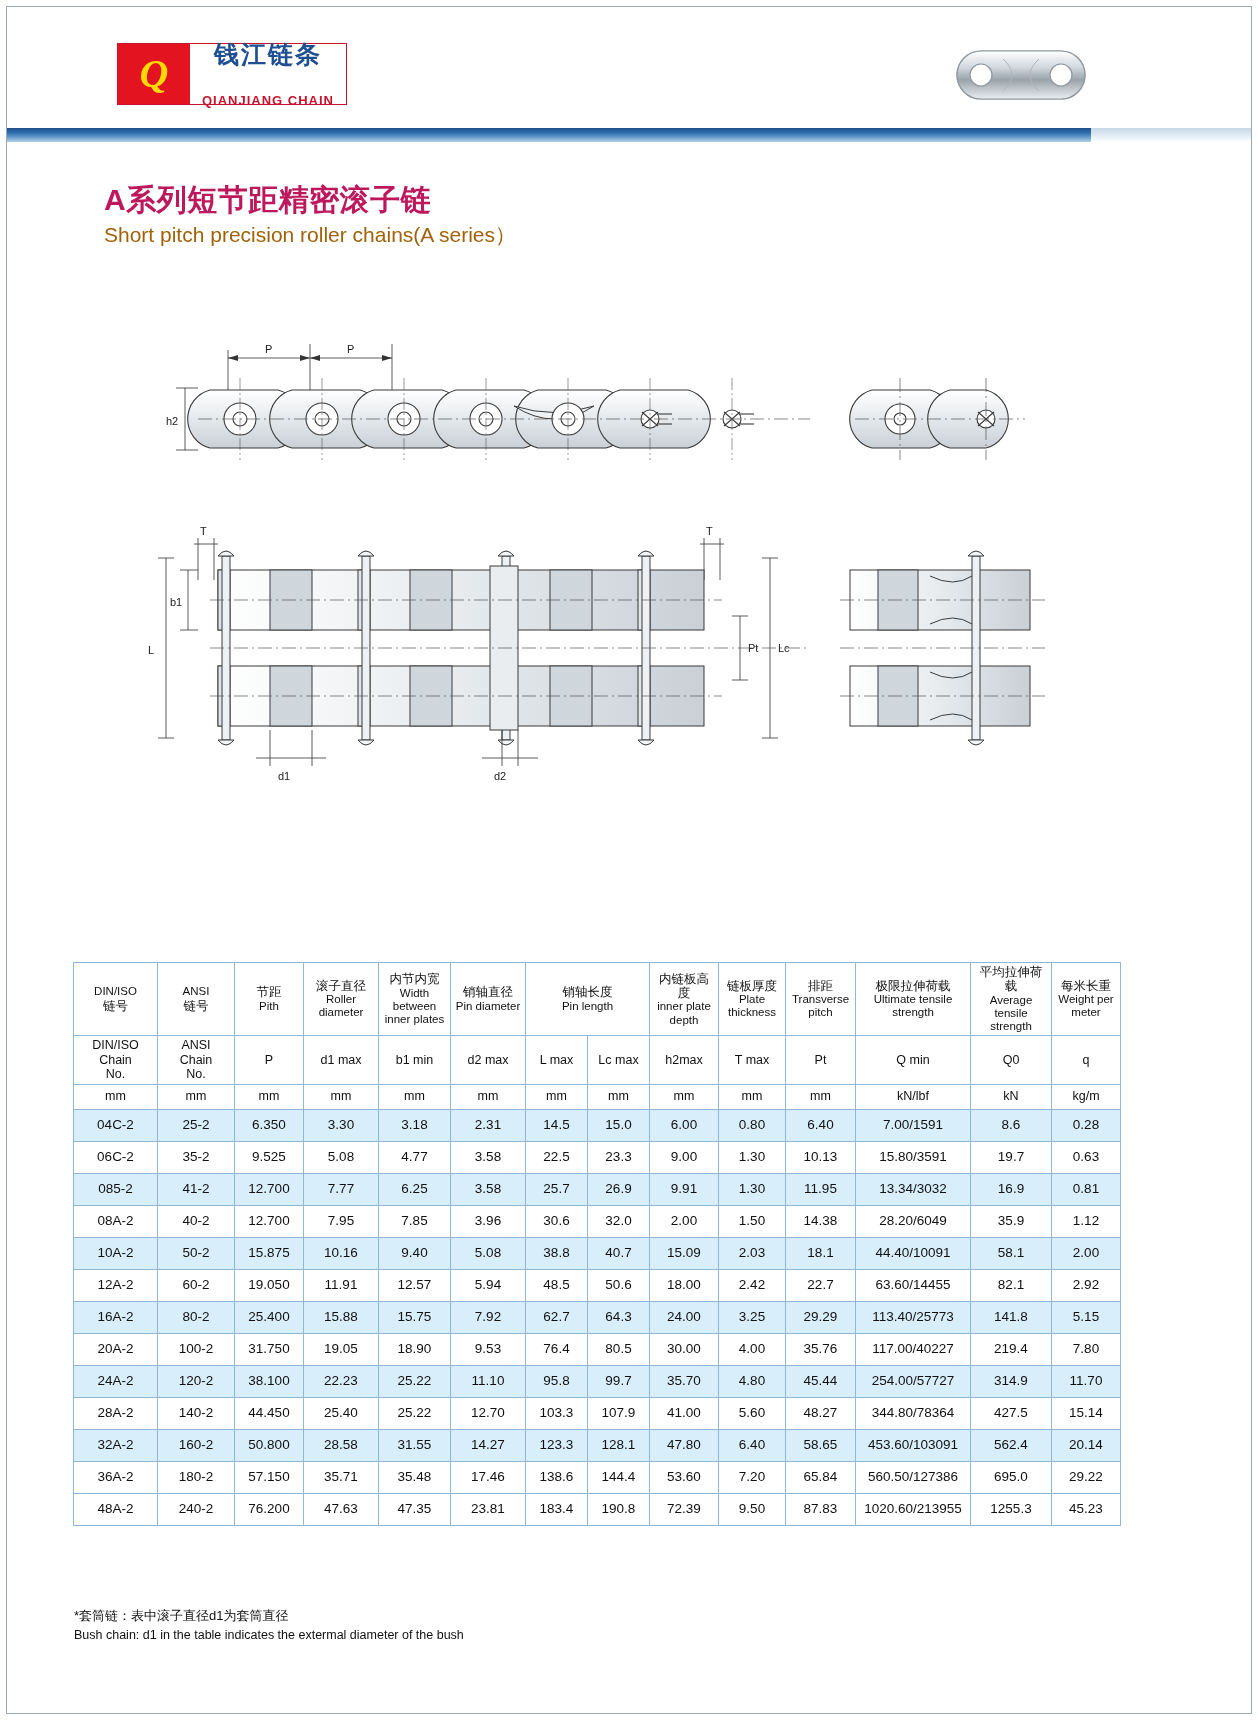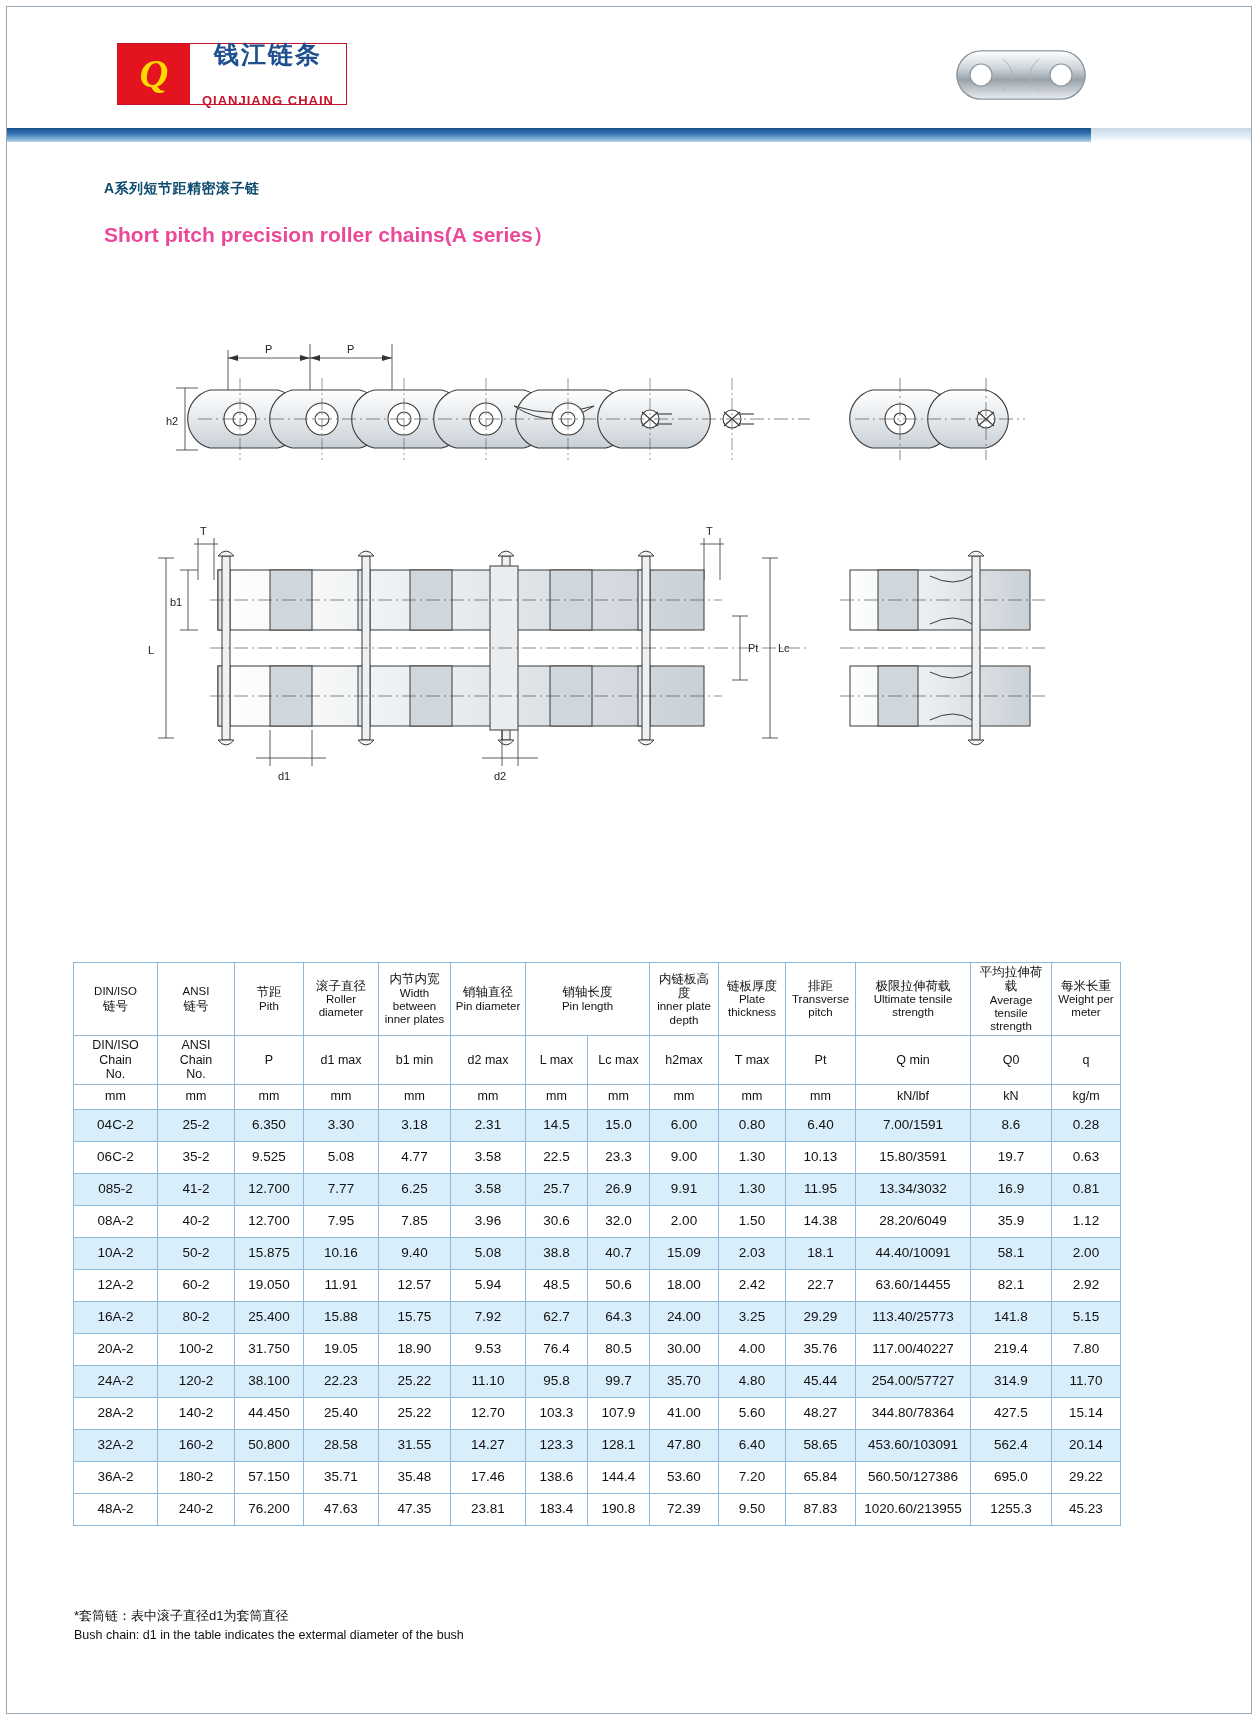--- a/index.html
+++ b/index.html
@@ -100,31 +100,30 @@
   .header-icon {
     position: absolute;
     right: 160px; top: 40px;
     width: 140px; height: 56px;
   }
 
   
   .title-cn {
     position: absolute;
     left: 104px; top: 180px;
-    font-size: 14px;
+    font-size: 30px;
     font-weight: bold;
-    color: #0c4a6e;
+    color: #be185d;
     letter-spacing: 0.5px;
   }
   .title-en {
     position: absolute;
     left: 104px; top: 221px;
     font-size: 21px;
-    color: #ec4899;
-    font-weight: bold;
+    color: #a16207;
   }
 
   
   .drawing {
     position: absolute;
     left: 110px; top: 330px;
     width: 1060px; height: 470px;
   }
 
   

